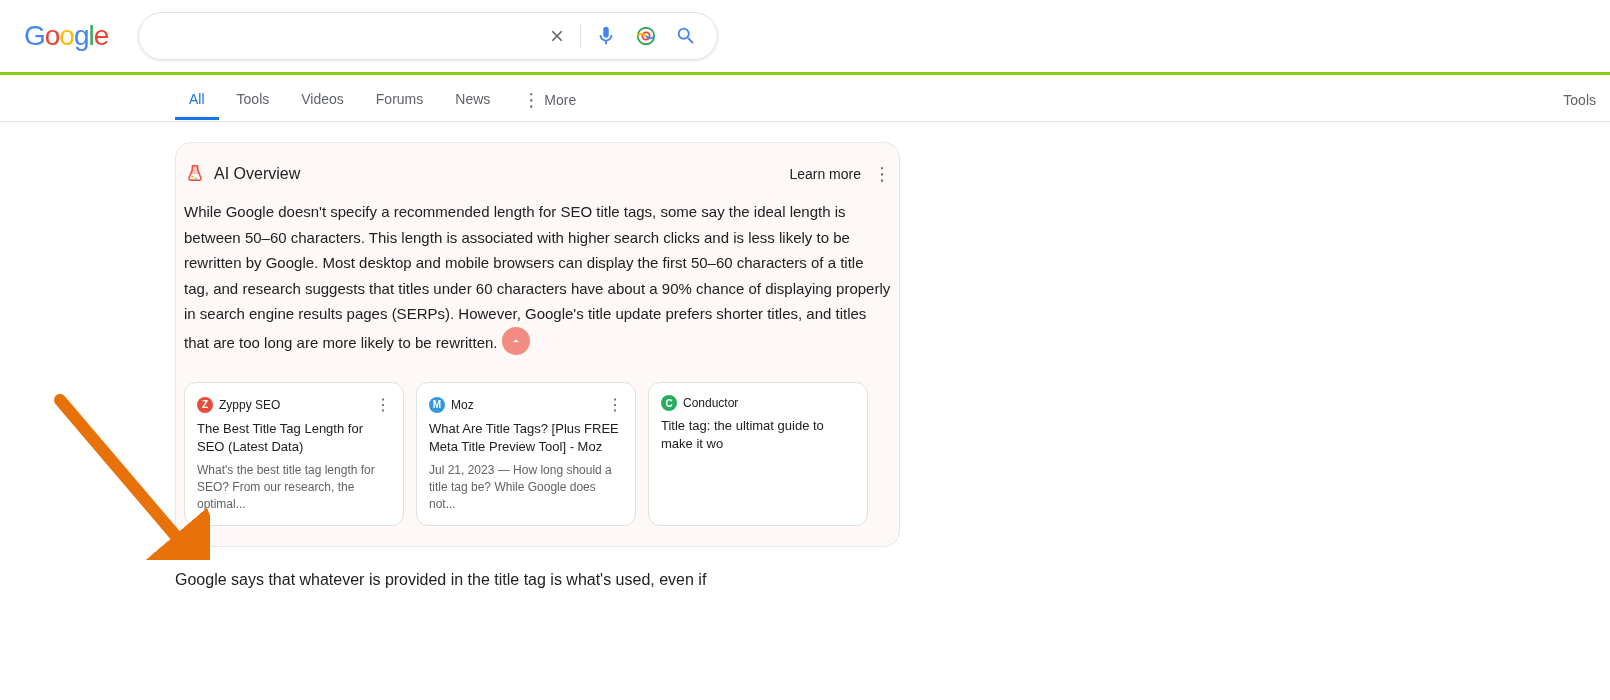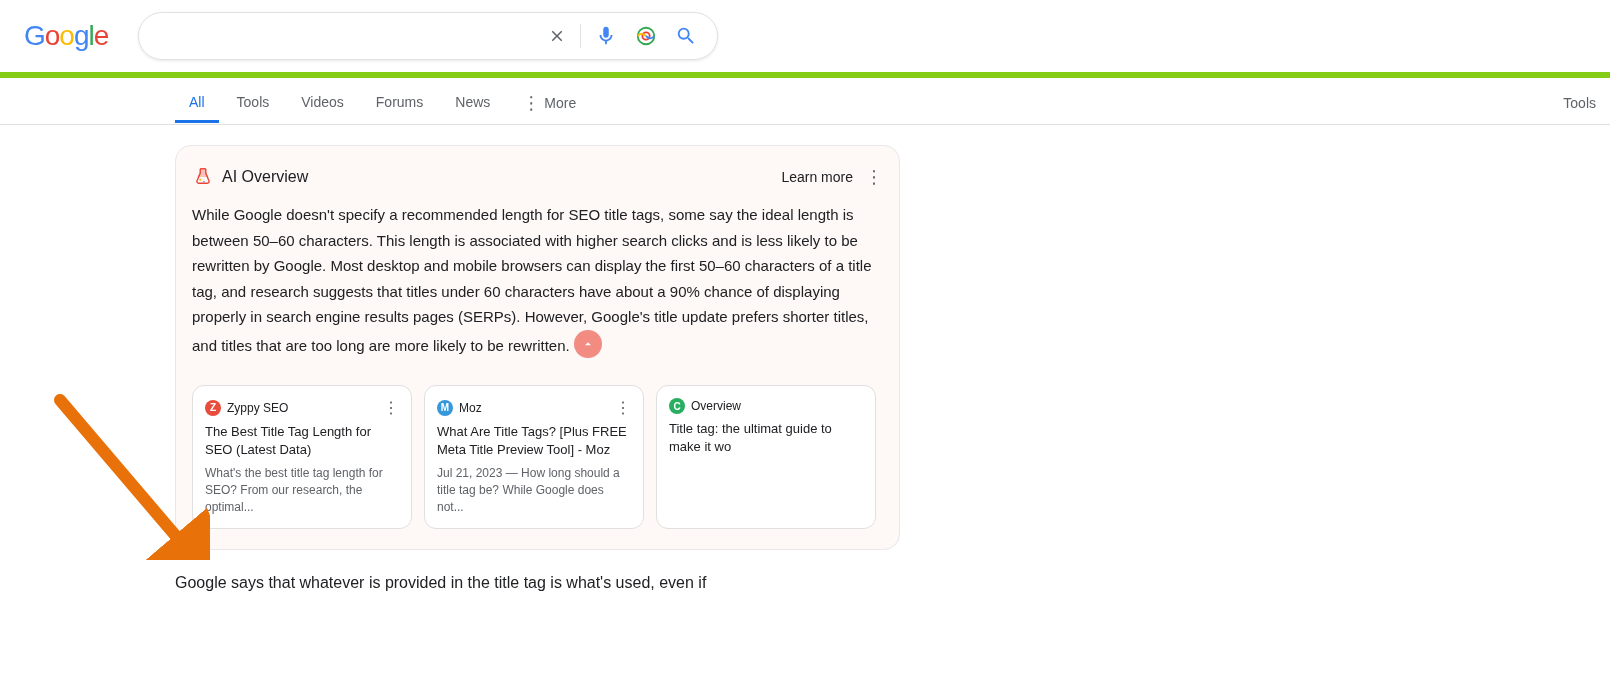--- a/index.html
+++ b/index.html
@@ -1,19 +1,19 @@
 <!DOCTYPE html>
 <html><head>
   <meta charset="utf-8">
   <style>
     * { margin: 0; padding: 0; box-sizing: border-box; }
     body { font-family: Arial, sans-serif; background: #fff; color: #202124; font-size: 14px; }
 
     
-    .header { display: flex; align-items: center; padding: 12px 24px; gap: 20px; border-bottom: 6px solid #84cc16; }
+    .header { display: flex; align-items: center; padding: 12px 24px; gap: 20px; border-bottom: 3px solid #84cc16; }
 
     
     .google-logo { font-size: 28px; font-weight: 400; letter-spacing: -1px; margin-right: 10px; white-space: nowrap; }
     .g-blue { color: #4285F4; }
     .g-red { color: #EA4335; }
     .g-yellow { color: #FBBC05; }
     .g-green { color: #34A853; }
 
     
     .search-bar {
@@ -36,21 +36,21 @@
     .nav-tab.active { color: #1a73e8; border-bottom: 3px solid #1a73e8; font-weight: 500; }
     .nav-tab-more { color: #5f6368; cursor: pointer; padding: 10px 14px; display: flex; align-items: center; gap: 4px; }
     .nav-tools { margin-left: auto; padding: 10px 14px; color: #5f6368; cursor: pointer; }
 
     
     .main { padding: 20px 0 20px 175px; max-width: 900px; }
 
     
     .ai-overview {
       background: #fff; border: 1px solid #e8e8e8; border-radius: 16px;
-      padding: 20px 16px; margin-bottom: 24px; max-width: 730px;
+      padding: 20px 8px; margin-bottom: 24px; max-width: 730px;
       background-color: #fef8f6;
     }
     .ai-overview-header { display: flex; align-items: center; justify-content: space-between; margin-bottom: 14px; }
     .ai-overview-title { display: flex; align-items: center; gap: 8px; font-size: 16px; font-weight: 500; }
     .ai-flask-icon { width: 22px; height: 22px; }
     .ai-overview-actions { display: flex; align-items: center; gap: 12px; color: #5f6368; font-size: 14px; justify-content: flex-end; }
     .learn-more-btn { color: #202124; font-size: 14px; cursor: pointer; border: none; background: none; }
     .ai-body { font-size: 15px; line-height: 1.7; color: #202124; margin-bottom: 27px; }
     .collapse-btn {
       display: inline-flex; align-items: center; justify-content: center;
@@ -201,21 +201,21 @@
           <div class="three-dots" style="font-size:16px;">⋮</div>
         </div>
         <div class="source-card-title">What Are Title Tags? [Plus FREE Meta Title Preview Tool] - Moz</div>
         <div class="source-card-snippet">Jul 21, 2023 — How long should a title tag be? While Google does not...</div>
       </div>
 
       <div class="source-card">
         <div class="source-card-header">
           <div class="source-name">
             <div class="source-favicon favicon-conductor">C</div>
-            <span>Overview</span>
+            <span>Conductor</span>
           </div>
         </div>
         <div class="source-card-title">Title tag: the ultimat guide to make it wo</div>
       </div>
 
     </div>
   </div>
 
   <div class="bottom-text">Google says that whatever is provided in the title tag is what's used, even if</div>
 

